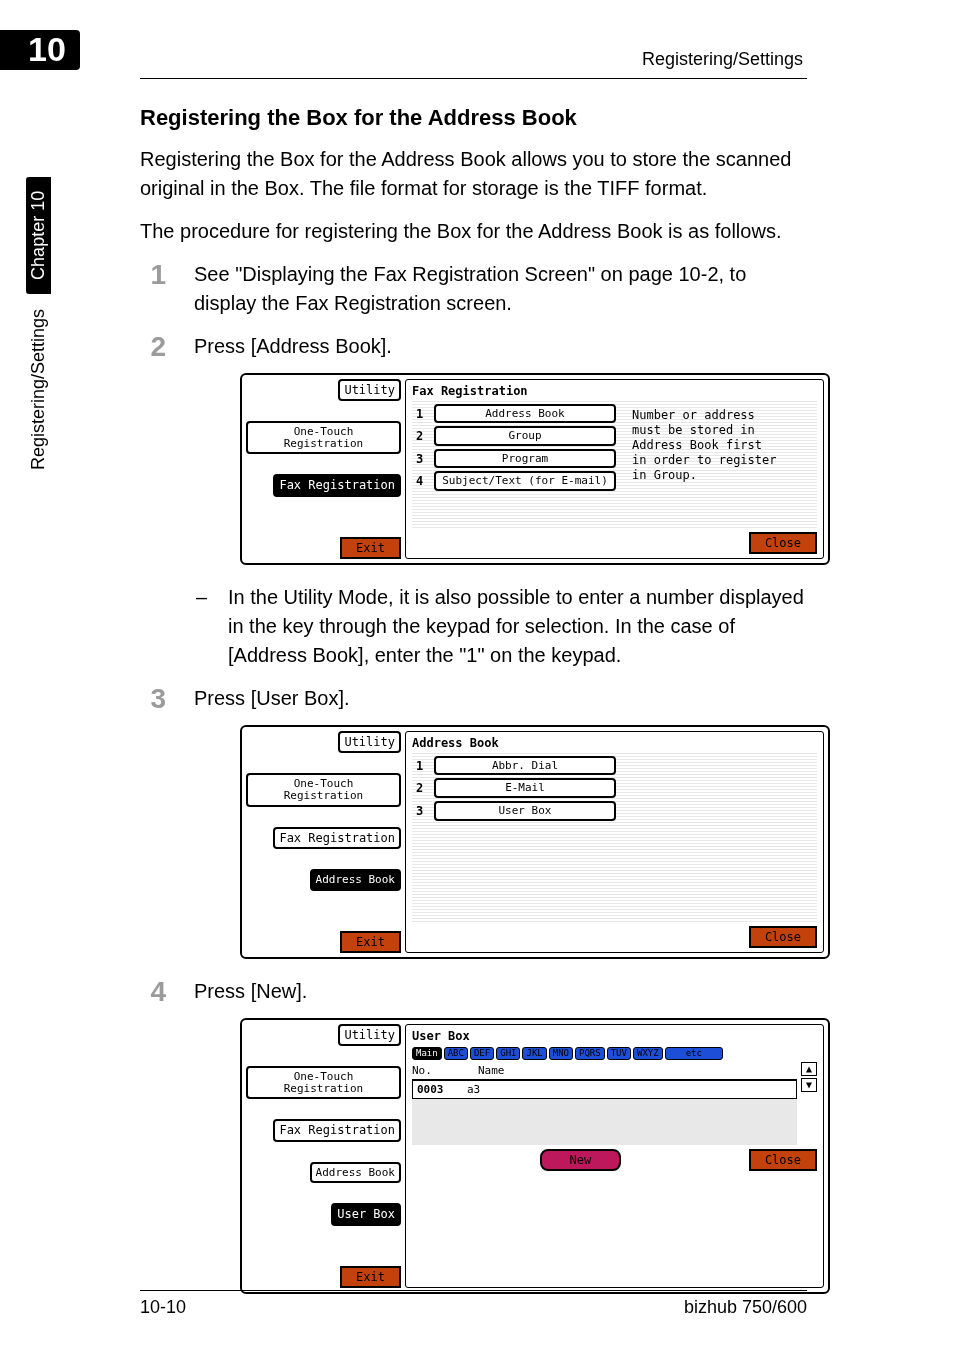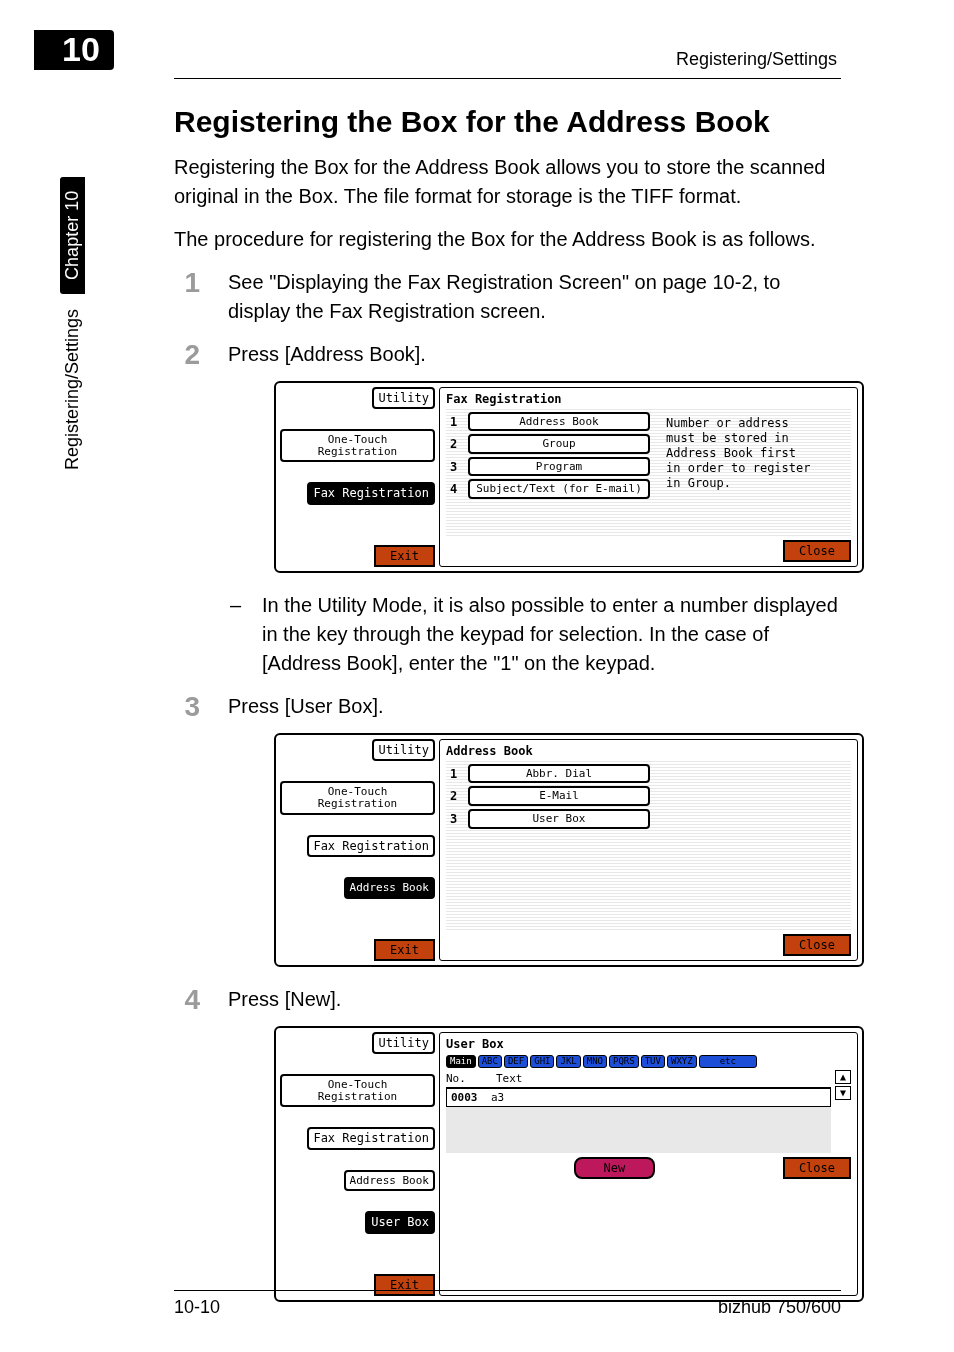--- a/index.html
+++ b/index.html
@@ -10,21 +10,20 @@
     font-family: Arial, Helvetica, sans-serif;
     color:#000;
     background:#fff;
     position:relative;
   }
   .page {
     position:relative;
     width: 897px;
     height: 1352px;
     padding: 30px 90px 30px 140px;
-    margin-left: 34px;
   }
   .running-head {
     display:flex;
     align-items:flex-end;
     justify-content:space-between;
     border-bottom:1px solid #000;
     padding-bottom:8px;
   }
   .chapter-badge {
     background:#000;
@@ -53,21 +52,21 @@
   }
   .side-tab .chap {
     display:inline-block;
     background:#000;
     color:#fff;
     padding:2px 14px;
     margin-left: 10px;
     border-radius: 3px 3px 0 0;
   }
   h2.section {
-    font-size: 30px;
+    font-size: 22px;
     font-weight:bold;
     margin: 26px 0 14px 0;
   }
   p.body {
     font-size: 20px;
     line-height: 1.45;
     margin: 0 0 14px 0;
   }
   .step {
     display:flex;
@@ -214,28 +213,29 @@
     background:#1d4ed8;
     line-height:1;
   }
   .ub-tab.active { background:#000; color:#fff; }
   .ub-tab.etc { padding:1px 20px; }
   .ub-header {
     display:flex;
     border-bottom:1px solid #000;
     font-size:11px;
     padding:2px 0;
-    gap:10px;
+    gap:26px;
   }
   .ub-header .no { width:40px; }
   .ub-rows { flex:1; background:#e8e8e8; }
   .ub-row {
     display:flex;
     background:#fff;
     border:1px solid #000;
+    gap:10px;
     font-size:11px;
     padding:2px 4px;
   }
   .ub-row .no { width:40px; font-weight:bold; }
   .ub-scroll {
     display:flex;
     flex-direction:column;
     gap:2px;
     margin-left:4px;
   }
@@ -427,21 +427,21 @@
           <span class="ub-tab">MNO</span>
           <span class="ub-tab">PQRS</span>
           <span class="ub-tab">TUV</span>
           <span class="ub-tab">WXYZ</span>
           <span class="ub-tab etc">etc</span>
         </div>
         <div class="ub-content-row">
           <div style="flex:1;">
             <div class="ub-header">
               <span class="no">No.</span>
-              <span>Text</span>
+              <span>Name</span>
             </div>
             <div class="ub-row">
               <span class="no">0003</span>
               <span>a3</span>
             </div>
             <div class="ub-rows" style="height:46px;"></div>
           </div>
           <div class="ub-scroll">
             <div class="scroll-btn">▲</div>
             <div class="scroll-btn">▼</div>

